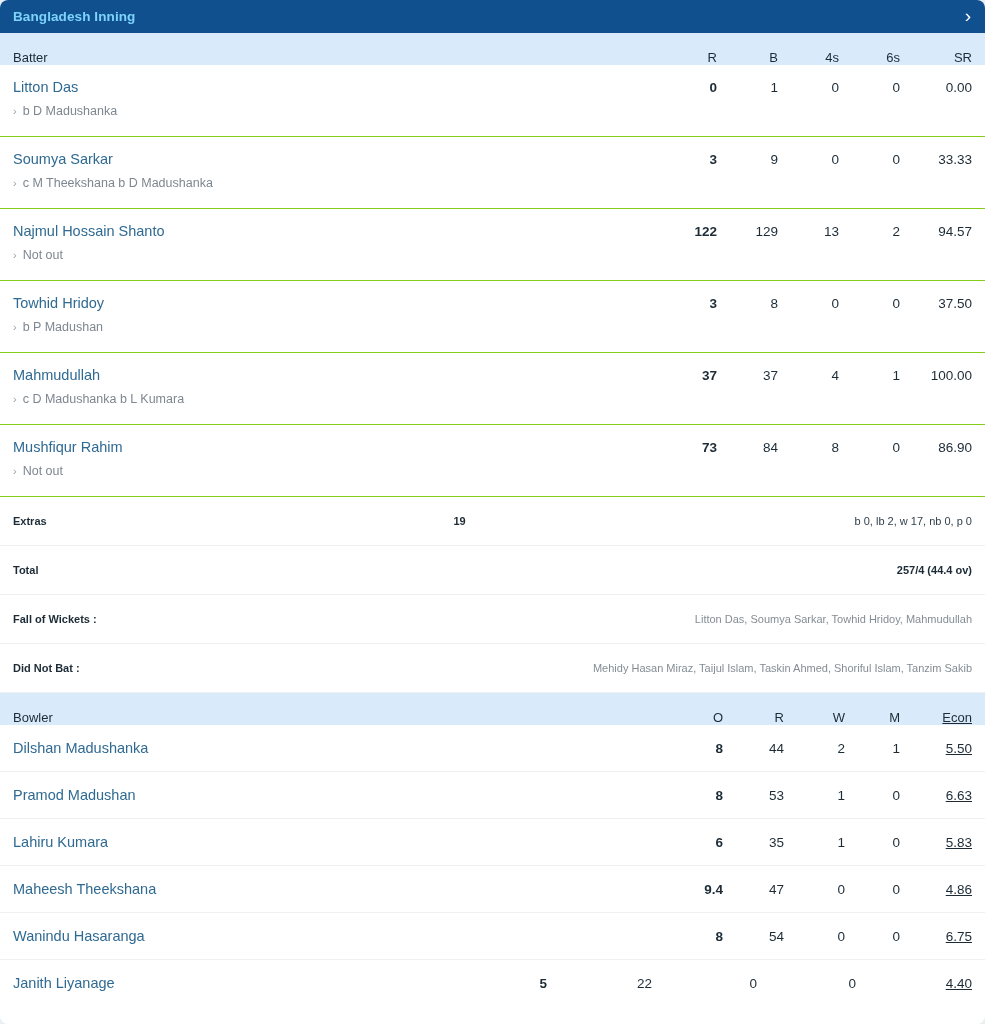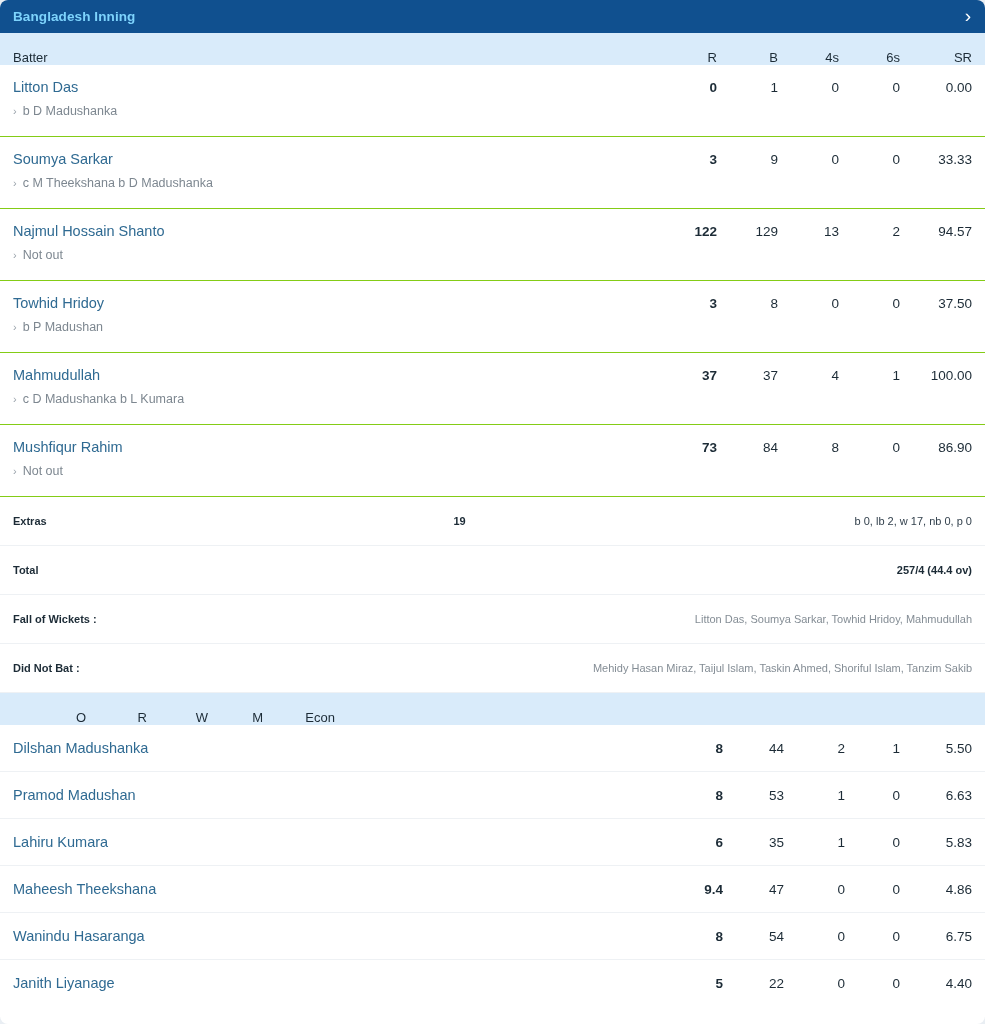--- a/index.html
+++ b/index.html
@@ -67,21 +67,21 @@
   .bat .c-b    { width: 61px; }
   .bat .c-4s   { width: 61px; }
   .bat .c-6s   { width: 61px; }
   .bat .c-sr   { width: 72px; }
 
   
   .bowl .c-o    { width: 73px; }
   .bowl .c-r    { width: 61px; }
   .bowl .c-w    { width: 61px; }
   .bowl .c-m    { width: 55px; }
-  .bowl .c-econ { width: 72px; }
+  .bowl .c-econ { width: 72px; text-decoration: underline; }
 
   
   .bat-row {
     display: flex;
     align-items: flex-start;
     padding: 13px 13px 12px 13px;
     border-bottom: 1px solid #84cc16;
     min-height: 72px;
   }
   .bat-row .name-col { flex: 1 1 auto; }
@@ -141,21 +141,21 @@
     height: 47px;
     border-bottom: 1px solid #eef1f4;
   }
   .bowl-row .name-col { flex: 1 1 auto; }
   .bowl-row .num {
     text-align: right;
     font-size: 13.5px;
     color: #1c2b36;
   }
   .bowl-row .num.strong { font-weight: bold; }
-  .bowl-row:last-child { border-bottom: none; }
+  .bowl-row:last-child { border-bottom: none; gap: 44px; }
 </style>
 </head>
 <body>
 
 <div class="scorecard">
 
   <div class="innings-header">
     <span class="innings-title">Bangladesh Inning</span>
     <span class="chevron-right">›</span>
   </div>
@@ -274,20 +274,21 @@
     <span class="label tight">Fall of Wickets :</span>
     <span class="value-muted">Litton Das, Soumya Sarkar, Towhid Hridoy, Mahmudullah</span>
   </div>
 
   <div class="summary-row">
     <span class="label tight">Did Not Bat :</span>
     <span class="value-muted">Mehidy Hasan Miraz, Taijul Islam, Taskin Ahmed, Shoriful Islam, Tanzim Sakib</span>
   </div>
 
   <div class="col-header bowl">
+    <span class="name-col">Bowler</span>
     <span class="num c-o">O</span>
     <span class="num c-r">R</span>
     <span class="num c-w">W</span>
     <span class="num c-m">M</span>
     <span class="num c-econ">Econ</span>
   </div>
 
   <div class="bowl bowl-row">
     <div class="name-col">
       <span class="player-name">Dilshan Madushanka</span>

